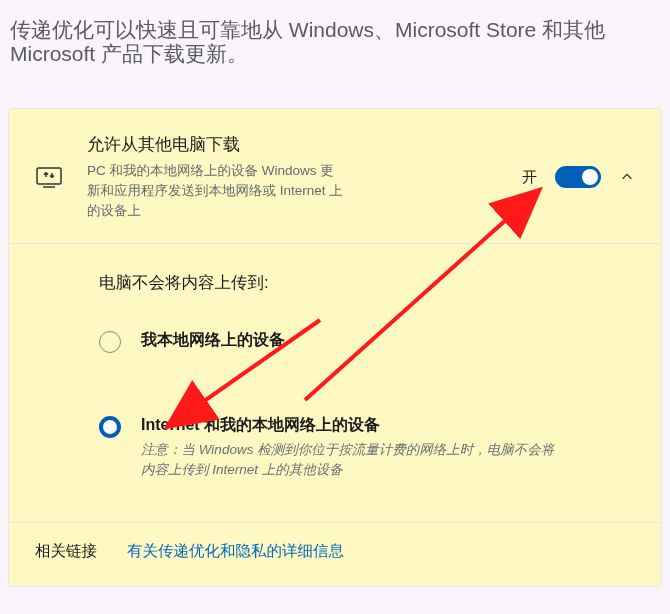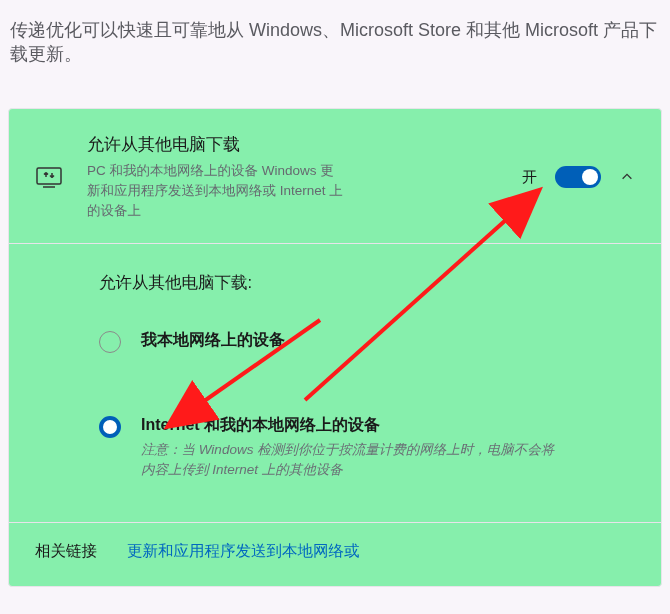--- a/index.html
+++ b/index.html
@@ -15,30 +15,30 @@
     height:614px;
     box-sizing:border-box;
     position:relative;
     overflow:hidden;
   }
   .intro{
     position:absolute;
     left:10px;
     top:18px;
     right:9px;
-    font-size:18px;
+    font-size:21px;
     line-height:24px;
     color:#5a5a60;
   }
   .card{
     position:absolute;
     left:8px;
     right:8px;
     top:108px;
-    background:#86efac;
+    background:#fef9c3;
     border:1px solid #e8e4ea;
     border-radius:4px;
     box-sizing:border-box;
   }
   .header-row{
     display:flex;
     align-items:center;
     gap:24px;
     padding:24px 26px 22px 26px;
     border-bottom:1px solid #e8e4ea;
@@ -204,41 +204,41 @@
         <div class="toggle"></div>
         <div class="chevron">
           <svg viewBox="0 0 16 16" width="14" height="14" fill="none" stroke="currentColor" stroke-width="1.5">
             <polyline points="3,10 8,5 13,10"></polyline>
           </svg>
         </div>
       </div>
     </div>
 
     <div class="body-section">
-      <div class="body-heading">允许从其他电脑下载:</div>
+      <div class="body-heading">电脑不会将内容上传到:</div>
 
       <div class="option">
         <div class="radio"></div>
         <div class="option-texts">
           <div class="option-title">我本地网络上的设备</div>
         </div>
       </div>
 
       <div class="option spaced">
         <div class="radio selected"></div>
         <div class="option-texts">
           <div class="option-title">Internet 和我的本地网络上的设备</div>
           <div class="option-note">注意：当 Windows 检测到你位于按流量计费的网络上时，电脑不会将内容上传到 Internet 上的其他设备</div>
         </div>
       </div>
     </div>
 
     <div class="footer-row">
       <div class="footer-label">相关链接</div>
-      <div class="footer-link">更新和应用程序发送到本地网络或</div>
+      <div class="footer-link">有关传递优化和隐私的详细信息</div>
     </div>
 
   </div>
 
   <svg class="annot" style="left:285px; top:180px;" width="280" height="250">
     <defs>
       <marker id="ah1" markerWidth="14" markerHeight="14" refX="11" refY="6" orient="auto">
         <polygon points="0,0 13,6 0,12" fill="#ff1a1a"></polygon>
       </marker>
     </defs>

